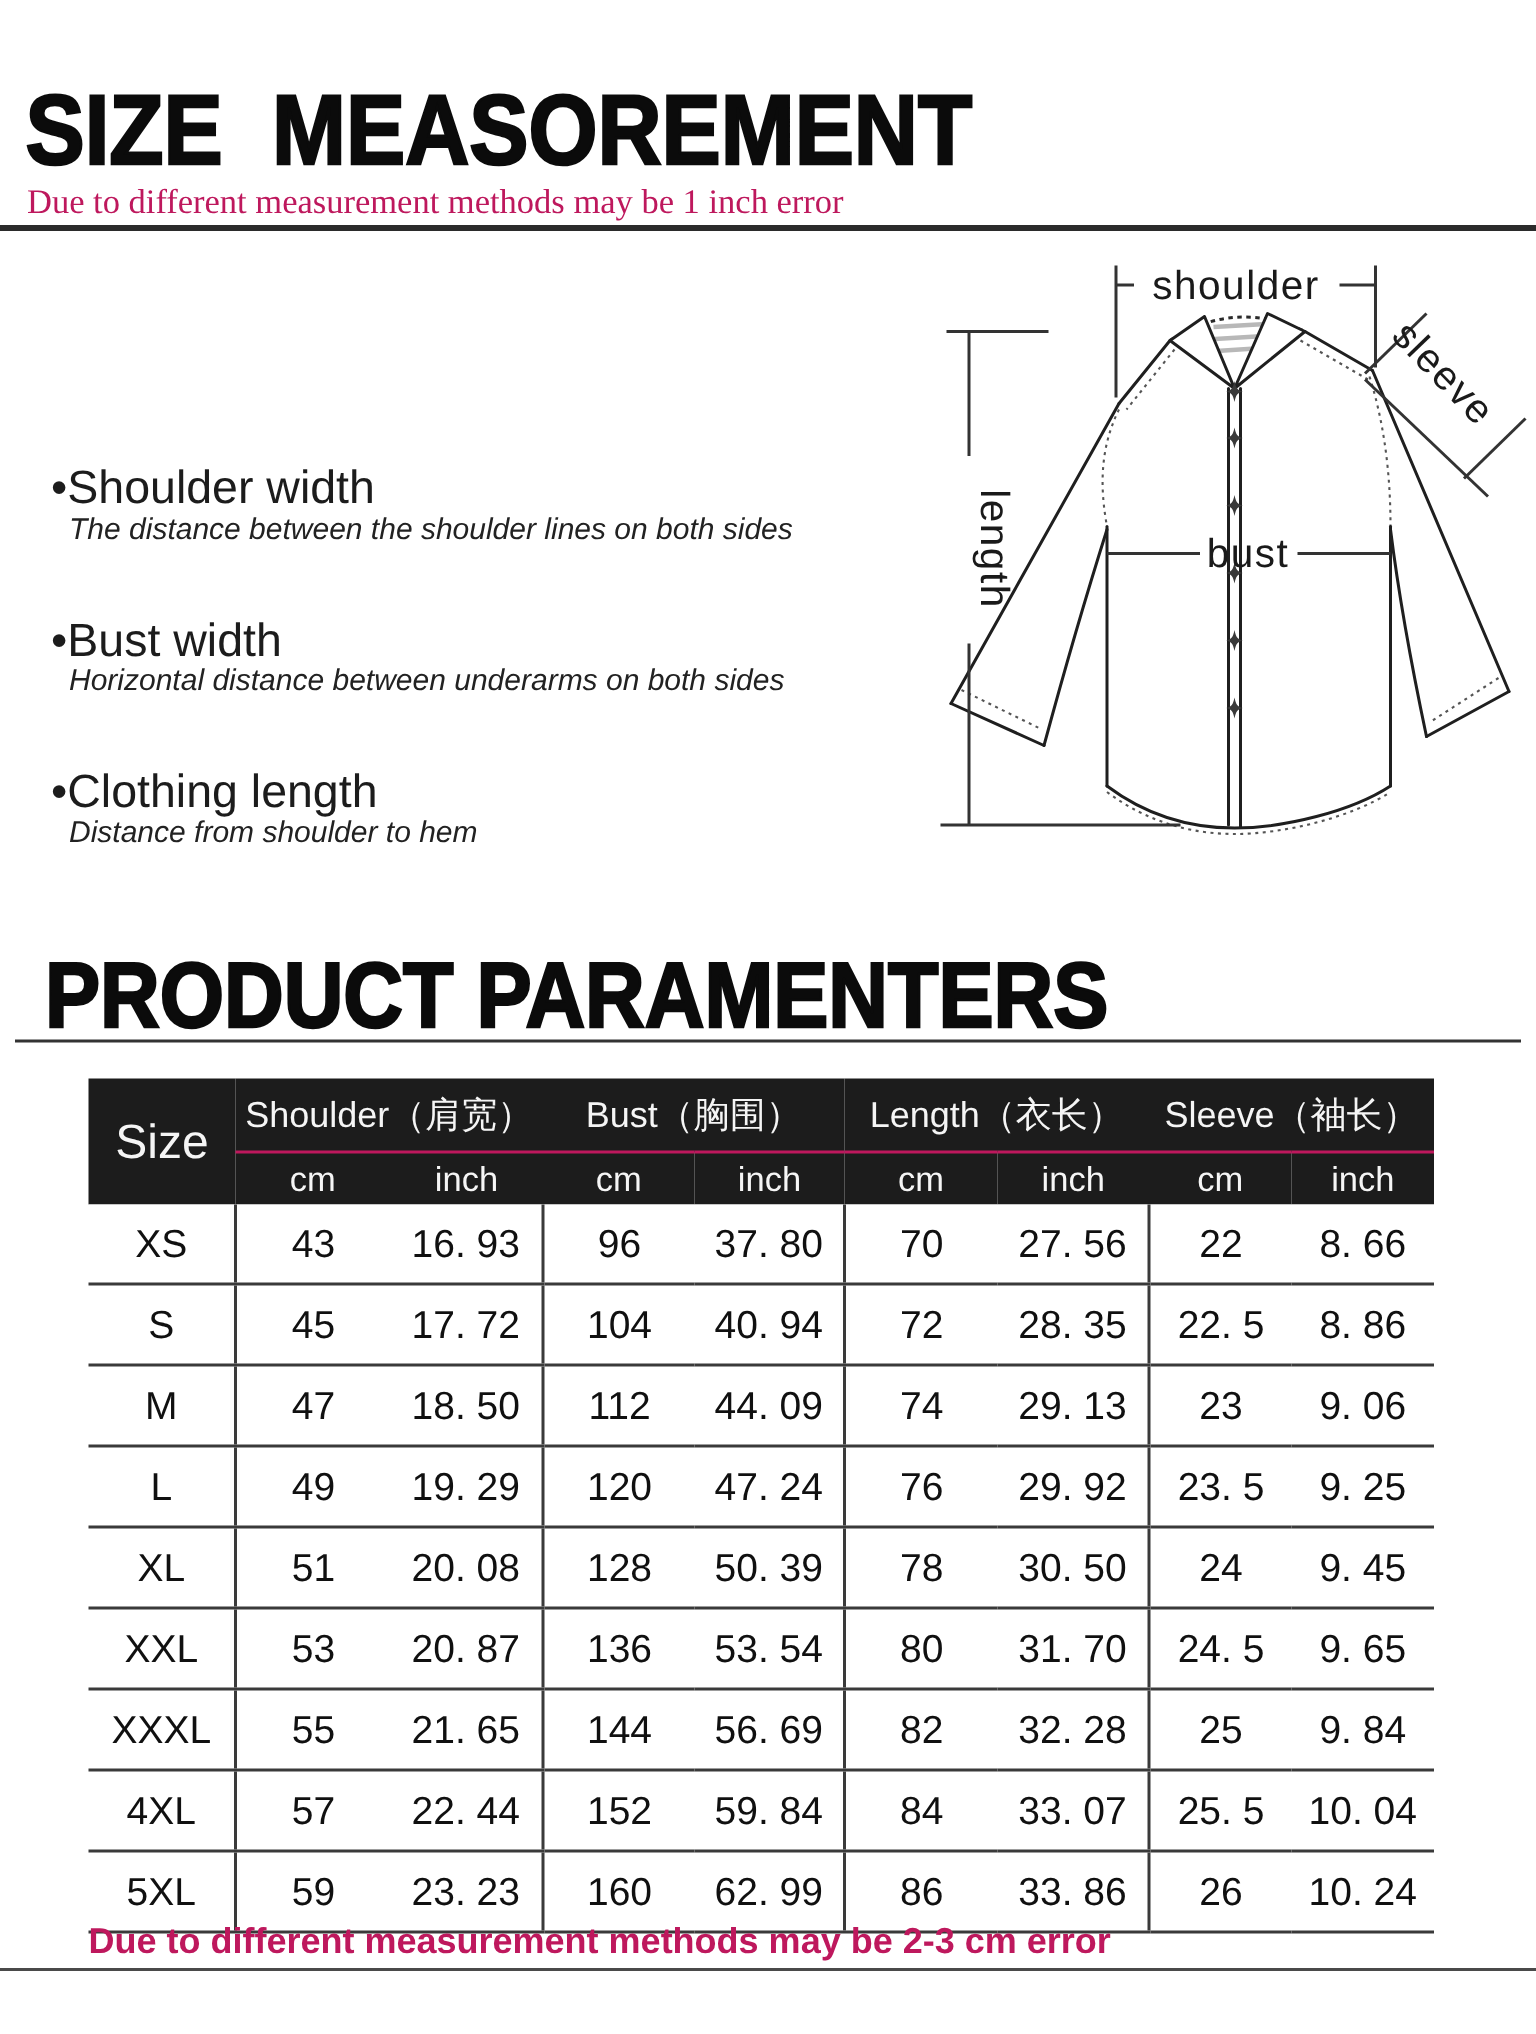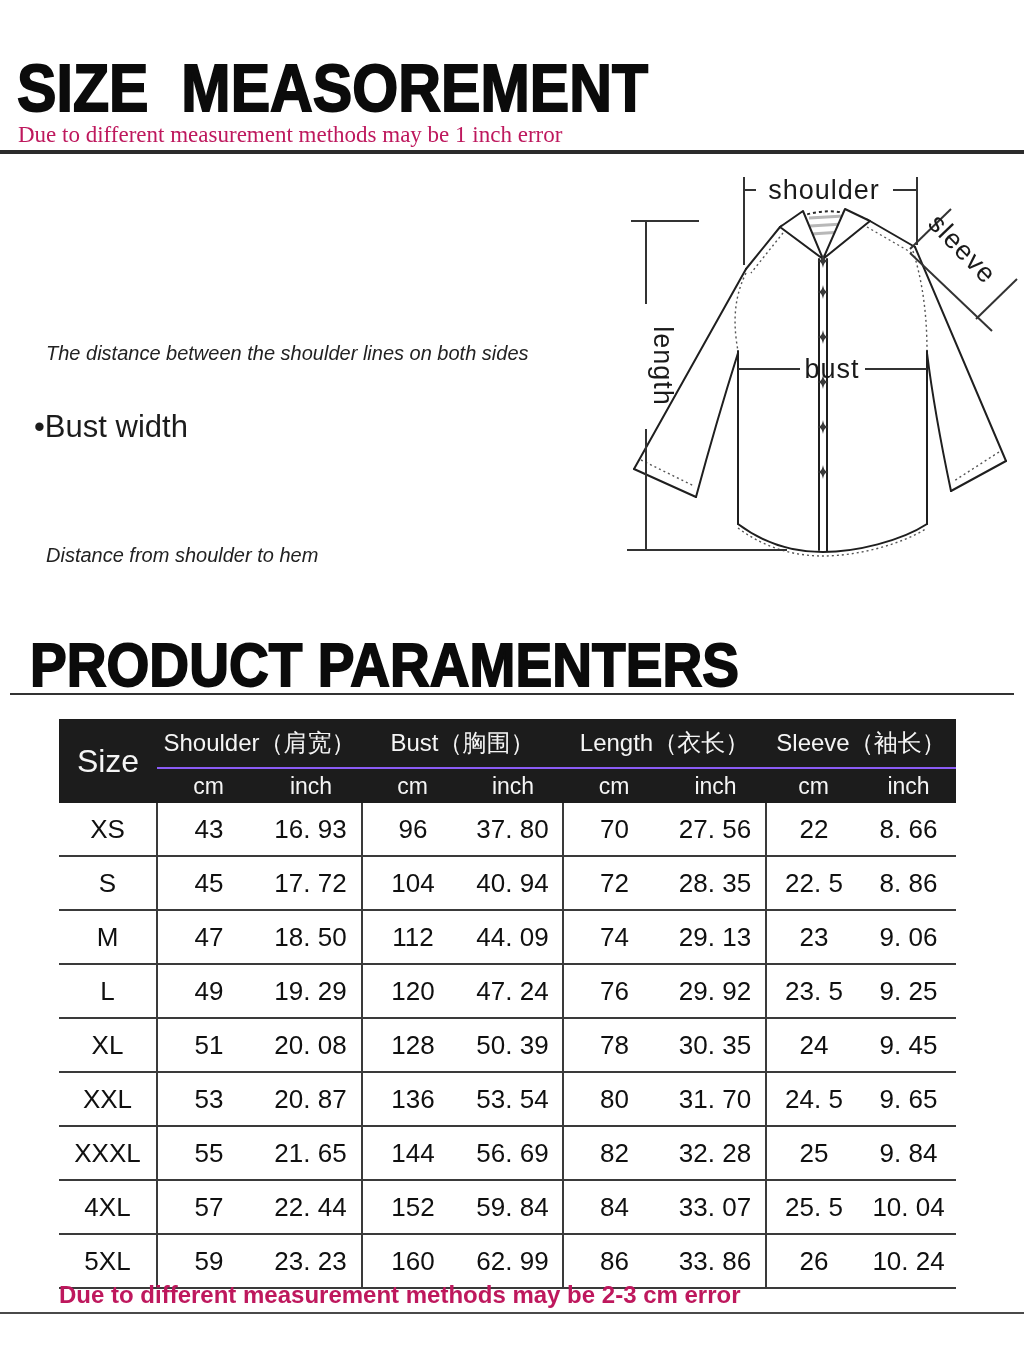--- a/index.html
+++ b/index.html
@@ -31,45 +31,48 @@
   .mlabel{fill:#1a1a1a;font-size:27px;font-family:"Liberation Sans",sans-serif;letter-spacing:1px;}
   .btn{fill:#3a3a3a;stroke:none;}
 
   #h2{left:30px;top:610px;font-size:54px;}
   .rule2{position:absolute;left:10px;top:674px;width:1004px;height:2px;background:#333;}
 
   #size-table{position:absolute;left:59px;top:700px;width:897px;border-collapse:collapse;
               table-layout:fixed;font-family:"Liberation Sans",sans-serif;}
   #size-table th{background:#1c1c1c;color:#f5f5f5;font-weight:400;}
   #size-table th.size-h{font-size:32px;}
-  #size-table th.group{font-size:24px;height:46px;border-bottom:2px solid #8b5cf6;}
+  #size-table th.group{font-size:24px;height:46px;border-bottom:2px solid #be185d;}
   #size-table th.unit{font-size:23px;height:32px;}
   #size-table td{height:50px;text-align:center;font-size:26px;color:#101010;
                  border-bottom:2px solid #3a3a3a;background:#fff;}
   #size-table td.gstart{border-left:2px solid #3a3a3a;}
   #size-table td.size-c{font-size:26px;}
 
   #footnote{position:absolute;left:59px;top:1262px;width:897px;
             font-size:24px;font-weight:600;color:#be185d;letter-spacing:0px;}
   .rule3{position:absolute;left:0;top:1293px;width:1024px;height:2px;background:#4a4a4a;}
 </style>
 </head>
 <body>
 
 <div id="canvas">
 
   <div id="title" class="h-big">SIZE  MEASOREMENT</div>
   <div id="subtitle">Due to different measurement methods may be 1 inch error</div>
   <div class="rule1"></div>
 
 
+  <div id="mi1t" class="mi-item-title"><span>•</span><span>Shoulder width</span></div>
   <div id="mi1d" class="mi-item-desc">The distance between the shoulder lines on both sides</div>
 
   <div id="mi2t" class="mi-item-title"><span>•</span><span>Bust width</span></div>
-
+  <div id="mi2d" class="mi-item-desc">Horizontal distance between underarms on both sides</div>
+
+  <div id="mi3t" class="mi-item-title"><span>•</span><span>Clothing length</span></div>
   <div id="mi3d" class="mi-item-desc">Distance from shoulder to hem</div>
 
   <div id="diagram">
     <svg viewBox="0 0 420 460" width="420" height="460">
 
       <g>
         <path class="dashedc" d="M176,66 Q219,38 266,60"></path>
         <line class="stand" x1="205" y1="57" x2="240" y2="55"></line>
         <line class="stand" x1="206" y1="65" x2="239" y2="63"></line>
         <line class="stand" x1="207" y1="73" x2="238" y2="71"></line>
@@ -209,21 +212,21 @@
         <td class="gstart">23. 5</td>
         <td>9. 25</td>
       </tr>
       <tr>
         <td class="size-c">XL</td>
         <td class="gstart">51</td>
         <td>20. 08</td>
         <td class="gstart">128</td>
         <td>50. 39</td>
         <td class="gstart">78</td>
-        <td>30. 35</td>
+        <td>30. 50</td>
         <td class="gstart">24</td>
         <td>9. 45</td>
       </tr>
       <tr>
         <td class="size-c">XXL</td>
         <td class="gstart">53</td>
         <td>20. 87</td>
         <td class="gstart">136</td>
         <td>53. 54</td>
         <td class="gstart">80</td>

